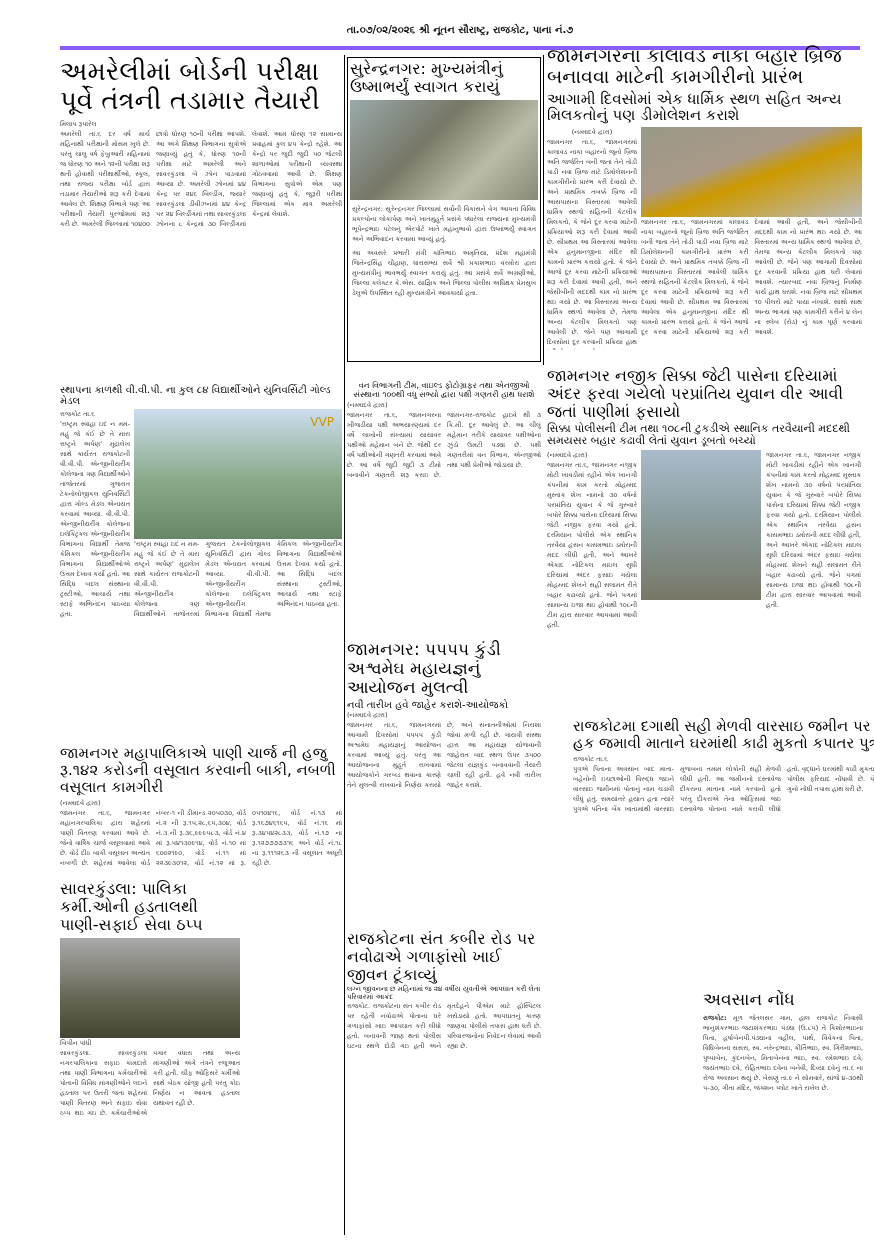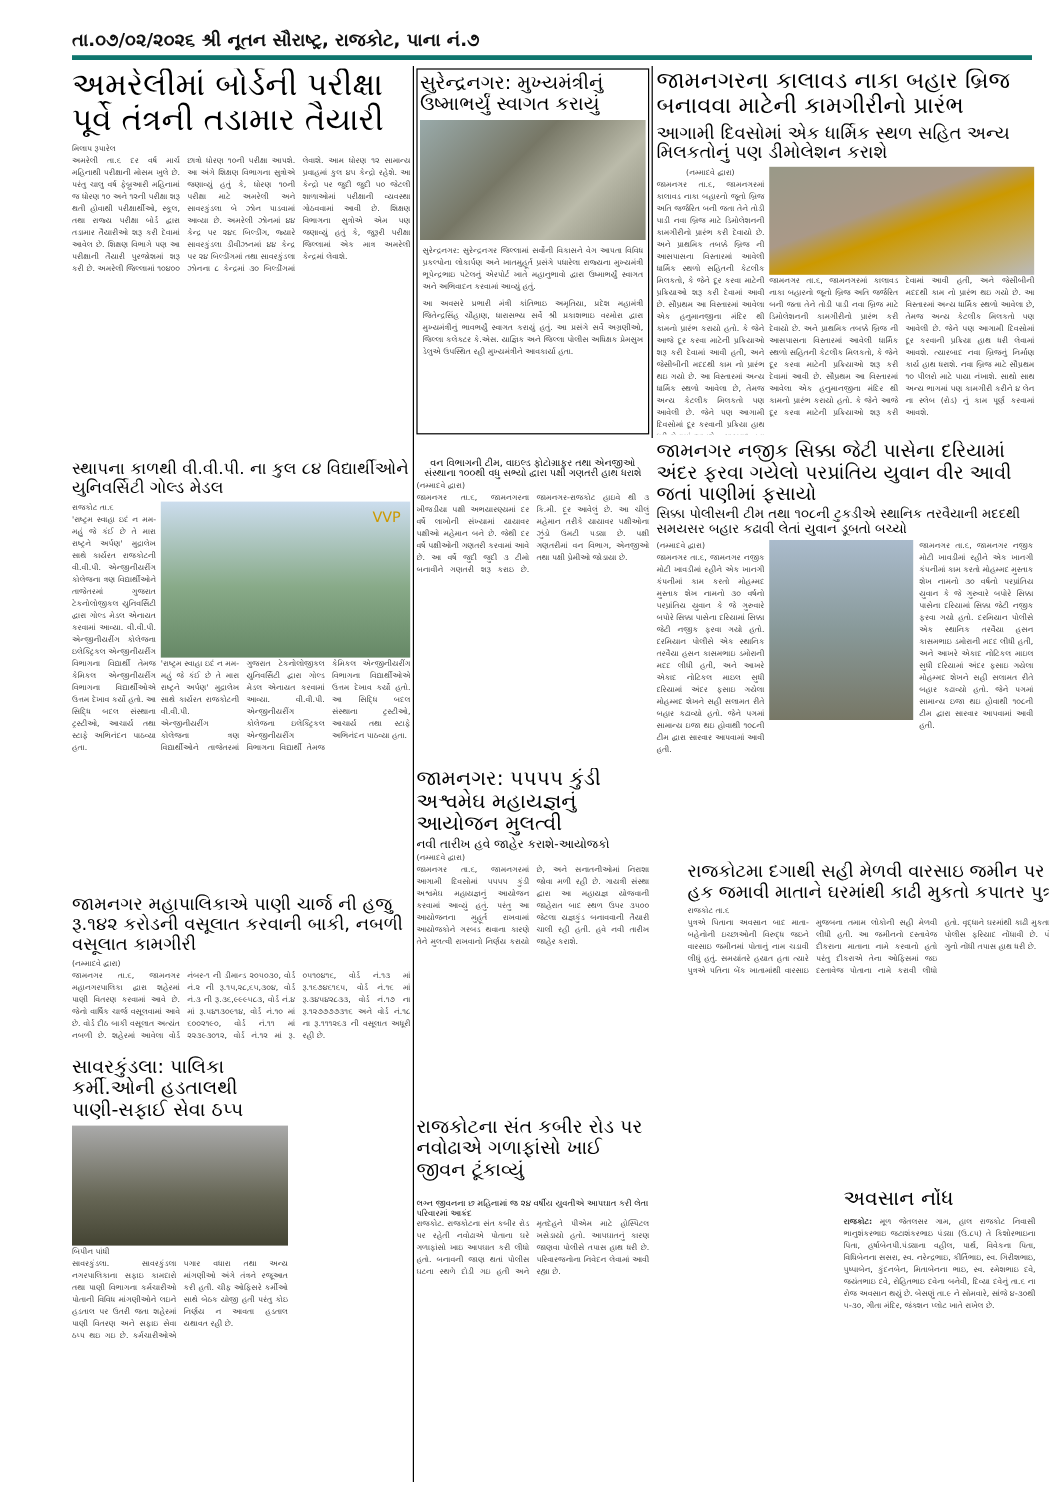--- a/index.html
+++ b/index.html
@@ -1,17 +1,17 @@
 <!DOCTYPE html>
 <html><head>
 <meta charset="utf-8">
 <style>
 *{box-sizing:border-box;margin:0;padding:0}
 body{width:874px;height:1240px;background:#fff;font-family:"DejaVu Sans",sans-serif;color:#111;position:relative;overflow:hidden}
-.masthead{position:absolute;left:60px;top:20px;width:800px;height:30px;border-bottom:4px solid #0f766e;text-align:left;font-size:15px;font-weight:bold;padding-top:4px}
+.masthead{position:absolute;left:60px;top:20px;width:800px;height:30px;border-bottom:4px solid #8b5cf6;text-align:center;font-size:10px;font-weight:bold;padding-top:4px}
 .box{position:absolute;overflow:hidden}
 .hl{font-weight:normal;line-height:1.12;color:#000}
 .body{font-size:6.5px;line-height:10px;color:#333;text-align:justify}
 .cols2{column-count:2;column-gap:6px}
 .cols3{column-count:3;column-gap:6px}
 .photo{background:linear-gradient(135deg,#9aa 0%,#776 40%,#bba 70%,#887 100%);position:relative}
 .photo span{position:absolute;bottom:3px;left:4px;font-size:7px;color:#fff}
 .rule{position:absolute;background:#000}
 .cap{font-size:6.5px;line-height:10px;color:#333}
 .center{text-align:center}
@@ -31,37 +31,37 @@
   <div class="body cols3">અમરેલી તા.૬ દર વર્ષ માર્ચ મહિનાથી પરીક્ષાની મોસમ ખુલે છે. પરંતુ ચાલુ વર્ષ ફેબ્રુઆરી મહિનામાં જ ધોરણ ૧૦ અને ૧૨ની પરીક્ષા શરૂ થતી હોવાથી પરીક્ષાર્થીઓ, સ્કૂલ, તથા રાજ્ય પરીક્ષા બોર્ડ દ્વારા તડામાર તૈયારીઓ શરૂ કરી દેવામાં આવેલ છે. શિક્ષણ વિભાગે પણ આ પરીક્ષાની તૈયારી પુરજોશમાં શરૂ કરી છે. અમરેલી જિલ્લામાં ૧૦૪૦૦ છાત્રો ધોરણ ૧૦ની પરીક્ષા આપશે. આ અંગે શિક્ષણ વિભાગના સુત્રોએ જણાવ્યું હતું કે, ધોરણ ૧૦ની પરીક્ષા માટે અમરેલી અને સાવરકુંડલા બે ઝોન પાડવામાં આવ્યા છે. અમરેલી ઝોનમાં ૪૪ કેન્દ્ર પર ૨૪૬ બિલ્ડીંગ, જ્યારે સાવરકુંડલા ડીવીઝનમાં ૪૪ કેન્દ્ર પર ૨૪ બિલ્ડીંગમાં તથા સાવરકુંડલા ઝોનના ૮ કેન્દ્રમાં ૩૦ બિલ્ડીંગમાં લેવાશે. આમ ધોરણ ૧૨ સામાન્ય પ્રવાહમાં કુલ ૪૫ કેન્દ્રો રહેશે. આ કેન્દ્રો પર જુદી જુદી ૫૦ જેટલી શાળાઓમાં પરીક્ષાની વ્યવસ્થા ગોઠવવામાં આવી છે. શિક્ષણ વિભાગના સુત્રોએ એમ પણ જણાવ્યું હતું કે, જુરૂરી પરીક્ષા જિલ્લામાં એક માત્ર અમરેલી કેન્દ્રમાં લેવાશે.</div>
 </div>
 
 <div class="box border" style="left:347px;top:57px;width:194px;height:305px">
   <div class="hl" style="font-size:16px;padding:2px">સુરેન્દ્રનગર: મુખ્યમંત્રીનું ઉષ્માભર્યું સ્વાગત કરાયું</div>
   <div class="photo" style="height:100px;margin:2px"></div>
   <div class="body" style="padding:2px 4px">સુરેન્દ્રનગર: સુરેન્દ્રનગર જિલ્લામાં સર્વોની વિકાસને વેગ આપતા વિવિધ પ્રકલ્પોના લોકાર્પણ અને ખાતમુહૂર્ત પ્રસંગે પધારેલા રાજ્યના મુખ્યમંત્રી ભૂપેન્દ્રભાઇ પટેલનું એરપોર્ટ ખાતે મહાનુભાવો દ્વારા ઉષ્માભર્યું સ્વાગત અને અભિવાદન કરવામાં આવ્યું હતું.</div>
   <div class="body" style="padding:2px 4px">આ અવસરે પ્રભારી મંત્રી કાંતિભાઇ અમૃતિયા, પ્રદેશ મહામંત્રી જિતેન્દ્રસિંહ ચૌહાણ, ધારાસભ્ય સર્વે શ્રી પ્રકાશભાઇ વરમોરા દ્વારા મુખ્યમંત્રીનું ભાવભર્યું સ્વાગત કરાયું હતું. આ પ્રસંગે સર્વે અગ્રણીઓ, જિલ્લા કલેક્ટર કે.એસ. યાજ્ઞિક અને જિલ્લા પોલીસ અધિક્ષક પ્રેમસુખ ડેલુએ ઉપસ્થિત રહી મુખ્યમંત્રીને આવકાર્યા હતા.</div>
 </div>
 
-<div class="box" style="left:547px;top:57px;width:315px;height:305px">
+<div class="box" style="left:547px;top:45px;width:315px;height:305px">
   <div class="hl" style="font-size:19px">જામનગરના કાલાવડ નાકા બહાર બ્રિજ બનાવવા માટેની કામગીરીનો પ્રારંભ</div>
   <div class="hl" style="font-size:15px;margin-top:3px">આગામી દિવસોમાં એક ધાર્મિક સ્થળ સહિત અન્ય મિલકતોનું પણ ડીમોલેશન કરાશે</div>
   <div style="display:flex;gap:4px;margin-top:3px">
     <div style="width:90px">
       <div class="cap center">(નમ્માદવે દ્વારા)</div>
       <div class="body">જામનગર તા.૬, જામનગરમાં કાલાવડ નાકા બહારનો જૂનો બ્રિજ અતિ જર્જરિત બની જતા તેને તોડી પાડી નવા બ્રિજ માટે ડિમોલેશનની કામગીરીનો પ્રારંભ કરી દેવાયો છે. અને પ્રાથમિક તબક્કે બ્રિજ ની આસપાસના વિસ્તારમાં આવેલી ધાર્મિક સ્થળો સહિતની કેટલીક મિલકતો, કે જેને દૂર કરવા માટેની પ્રક્રિયાઓ શરૂ કરી દેવામાં આવી છે. સૌપ્રથમ આ વિસ્તારમાં આવેલા એક હનુમાનજીના મંદિર થી કામનો પ્રારંભ કરાયો હતો. કે જેને આજે દૂર કરવા માટેની પ્રક્રિયાઓ શરૂ કરી દેવામાં આવી હતી, અને જેસીબીની મદદથી કામ નો પ્રારંભ થઇ ગયો છે. આ વિસ્તારમાં અન્ય ધાર્મિક સ્થળો આવેલા છે, તેમજ અન્ય કેટલીક મિલકતો પણ આવેલી છે. જેને પણ આગામી દિવસોમાં દૂર કરવાની પ્રક્રિયા હાથ ધરી લેવામાં આવશે. ત્યારબાદ નવા બ્રિજનું નિર્માણ કાર્ય હાથ ધરાશે. નવા બ્રિજ માટે સૌપ્રથમ ૧૦ પીલરો માટે પાયા નંખાશે. સાથો સાથ અન્ય ભાગમાં પણ કામગીરી કરીને ૪ લેન ના સ્લેબ (રોડ) નું કામ પૂર્ણ કરવામાં આવશે.</div>
     </div>
     <div style="flex:1">
       <div class="photo" style="height:90px;background:linear-gradient(160deg,#998 0%,#a98 40%,#c90 55%,#bbb 100%)"></div>
       <div class="body cols2">જામનગર તા.૬, જામનગરમાં કાલાવડ નાકા બહારનો જૂનો બ્રિજ અતિ જર્જરિત બની જતા તેને તોડી પાડી નવા બ્રિજ માટે ડિમોલેશનની કામગીરીનો પ્રારંભ કરી દેવાયો છે. અને પ્રાથમિક તબક્કે બ્રિજ ની આસપાસના વિસ્તારમાં આવેલી ધાર્મિક સ્થળો સહિતની કેટલીક મિલકતો, કે જેને દૂર કરવા માટેની પ્રક્રિયાઓ શરૂ કરી દેવામાં આવી છે. સૌપ્રથમ આ વિસ્તારમાં આવેલા એક હનુમાનજીના મંદિર થી કામનો પ્રારંભ કરાયો હતો. કે જેને આજે દૂર કરવા માટેની પ્રક્રિયાઓ શરૂ કરી દેવામાં આવી હતી, અને જેસીબીની મદદથી કામ નો પ્રારંભ થઇ ગયો છે. આ વિસ્તારમાં અન્ય ધાર્મિક સ્થળો આવેલા છે, તેમજ અન્ય કેટલીક મિલકતો પણ આવેલી છે. જેને પણ આગામી દિવસોમાં દૂર કરવાની પ્રક્રિયા હાથ ધરી લેવામાં આવશે. ત્યારબાદ નવા બ્રિજનું નિર્માણ કાર્ય હાથ ધરાશે. નવા બ્રિજ માટે સૌપ્રથમ ૧૦ પીલરો માટે પાયા નંખાશે. સાથો સાથ અન્ય ભાગમાં પણ કામગીરી કરીને ૪ લેન ના સ્લેબ (રોડ) નું કામ પૂર્ણ કરવામાં આવશે.</div>
     </div>
   </div>
 </div>
 
 <div class="box" style="left:60px;top:382px;width:282px;height:360px">
-  <div class="hl" style="font-size:14px;margin-top:2px">સ્થાપના કાળથી વી.વી.પી. ના કુલ ૮૪ વિદ્યાર્થીઓને યુનિવર્સિટી ગોલ્ડ મેડલ</div>
+  <div class="hl" style="font-size:10px;margin-top:2px">સ્થાપના કાળથી વી.વી.પી. ના કુલ ૮૪ વિદ્યાર્થીઓને યુનિવર્સિટી ગોલ્ડ મેડલ</div>
   <div style="display:flex;gap:4px;margin-top:3px">
     <div style="width:70px">
       <div class="cap">રાજકોટ તા.૬</div>
       <div class="body">'રાષ્ટ્રમ સ્વાહા ઇદં ન મમ- મહું જે કંઈ છે તે મારા રાષ્ટ્રને અર્પણ' મુદ્રાલેખ સાથે કાર્યરત રાજકોટની વી.વી.પી. એન્જીનીયરીંગ કોલેજના ત્રણ વિદ્યાર્થીઓને તાજેતરમાં ગુજરાત ટેકનોલોજીકલ યુનિવર્સિટી દ્વારા ગોલ્ડ મેડલ એનાયત કરવામાં આવ્યા. વી.વી.પી. એન્જીનીયરીંગ કોલેજના ઇલેક્ટ્રિકલ એન્જીનીયરીંગ વિભાગના વિદ્યાર્થી તેમજ કેમિકલ એન્જીનીયરીંગ વિભાગના વિદ્યાર્થીઓએ ઉત્તમ દેખાવ કર્યો હતો. આ સિદ્ધિ બદલ સંસ્થાના ટ્રસ્ટીઓ, આચાર્ય તથા સ્ટાફે અભિનંદન પાઠવ્યા હતા.</div>
     </div>
     <div style="flex:1">
       <div class="photo" style="height:130px;background:linear-gradient(180deg,#cde 0%,#8a8 55%,#686 100%)">
           <span style="top:6px;right:8px;left:auto;bottom:auto;color:#c90;font-weight:normal;font-size:12px">VVP</span>
         </div>
       <div class="body cols3">'રાષ્ટ્રમ સ્વાહા ઇદં ન મમ- મહું જે કંઈ છે તે મારા રાષ્ટ્રને અર્પણ' મુદ્રાલેખ સાથે કાર્યરત રાજકોટની વી.વી.પી. એન્જીનીયરીંગ કોલેજના ત્રણ વિદ્યાર્થીઓને તાજેતરમાં ગુજરાત ટેકનોલોજીકલ યુનિવર્સિટી દ્વારા ગોલ્ડ મેડલ એનાયત કરવામાં આવ્યા. વી.વી.પી. એન્જીનીયરીંગ કોલેજના ઇલેક્ટ્રિકલ એન્જીનીયરીંગ વિભાગના વિદ્યાર્થી તેમજ કેમિકલ એન્જીનીયરીંગ વિભાગના વિદ્યાર્થીઓએ ઉત્તમ દેખાવ કર્યો હતો. આ સિદ્ધિ બદલ સંસ્થાના ટ્રસ્ટીઓ, આચાર્ય તથા સ્ટાફે અભિનંદન પાઠવ્યા હતા.</div>
@@ -111,20 +111,20 @@
 
 <div class="box" style="left:60px;top:880px;width:282px;height:350px">
   <div class="hl" style="font-size:16px;width:180px">સાવરકુંડલા: પાલિકા કર્મી.ઓની હડતાલથી પાણી-સફાઈ સેવા ઠપ્પ</div>
   <div class="photo" style="height:100px;width:180px;margin-top:4px;background:linear-gradient(180deg,#aaa 0%,#665 60%,#443 100%)"></div>
   <div class="cap">બિપીન પાંધી</div>
   <div class="body cols2" style="width:180px">સાવરકુંડલા. સાવરકુંડલા નગરપાલિકાના સફાઇ કામદારો તથા પાણી વિભાગના કર્મચારીઓ પોતાની વિવિધ માંગણીઓને લઇને હડતાલ પર ઉતરી જતા શહેરમાં પાણી વિતરણ અને સફાઇ સેવા ઠપ્પ થઇ ગઇ છે. કર્મચારીઓએ પગાર વધારા તથા અન્ય માંગણીઓ અંગે તંત્રને રજૂઆત કરી હતી. ચીફ ઓફિસરે કર્મીઓ સાથે બેઠક યોજી હતી પરંતુ કોઇ નિર્ણય ન આવતા હડતાલ યથાવત રહી છે.</div>
 </div>
 
 <div class="box" style="left:347px;top:930px;width:194px;height:300px">
   <div class="hl" style="font-size:16px">રાજકોટના સંત કબીર રોડ પર નવોઢાએ ગળાફાંસો ખાઈ જીવન ટૂંકાવ્યું</div>
-  <div class="hl" style="font-size:7px;margin-top:16px">લગ્ન જીવનના છ મહિનામાં જ ૨૪ વર્ષીય યુવતીએ આપઘાત કરી લેતા પરિવારમાં આક્રંદ</div>
+  <div class="hl" style="font-size:7px;margin-top:2px">લગ્ન જીવનના છ મહિનામાં જ ૨૪ વર્ષીય યુવતીએ આપઘાત કરી લેતા પરિવારમાં આક્રંદ</div>
   <div class="body cols2">રાજકોટ. રાજકોટના સંત કબીર રોડ પર રહેતી નવોઢાએ પોતાના ઘરે ગળાફાંસો ખાઇ આપઘાત કરી લીધો હતો. બનાવની જાણ થતાં પોલીસ ઘટના સ્થળે દોડી ગઇ હતી અને મૃતદેહને પીએમ માટે હોસ્પિટલ ખસેડાયો હતો. આપઘાતનું કારણ જાણવા પોલીસે તપાસ હાથ ધરી છે. પરિવારજનોના નિવેદન લેવામાં આવી રહ્યા છે.</div>
 </div>
 
 <div class="box" style="left:703px;top:990px;width:160px;height:240px">
   <div class="hl" style="font-size:17px">અવસાન નોંધ</div>
   <div class="body" style="margin-top:4px"><b>રાજકોટ:</b> <span>મૂળ જેતલસર ગામ, હાલ રાજકોટ નિવાસી ભાનુશંકરભાઇ જટાશંકરભાઇ પંડ્યા (ઉ.૮૫) તે કિશોરભાઇના પિતા, હર્ષાબેનપી.પંડ્યાના વહીલ, પાર્થ, વિવેકના પિતા, વિધિબેનના સસરા, સ્વ. નરેન્દ્રભાઇ, કીર્તિભાઇ, સ્વ. ગિરીશભાઇ, પુષ્પાબેન, કુંદનબેન, મિતાબેનના ભાઇ, સ્વ. રમેશભાઇ દવે, જયંતભાઇ દવે, રોહિતભાઇ દવેના બનેવી, દિવ્યા દવેનું તા.૬ ના રોજ અવસાન થયું છે. બેસણું તા.૯ ને સોમવારે, સાંજે ૪-૩૦થી ૫-૩૦, ગીતા મંદિર, જંક્શન પ્લોટ ખાતે રાખેલ છે.</span></div>
 </div>
 
 </body></html>

